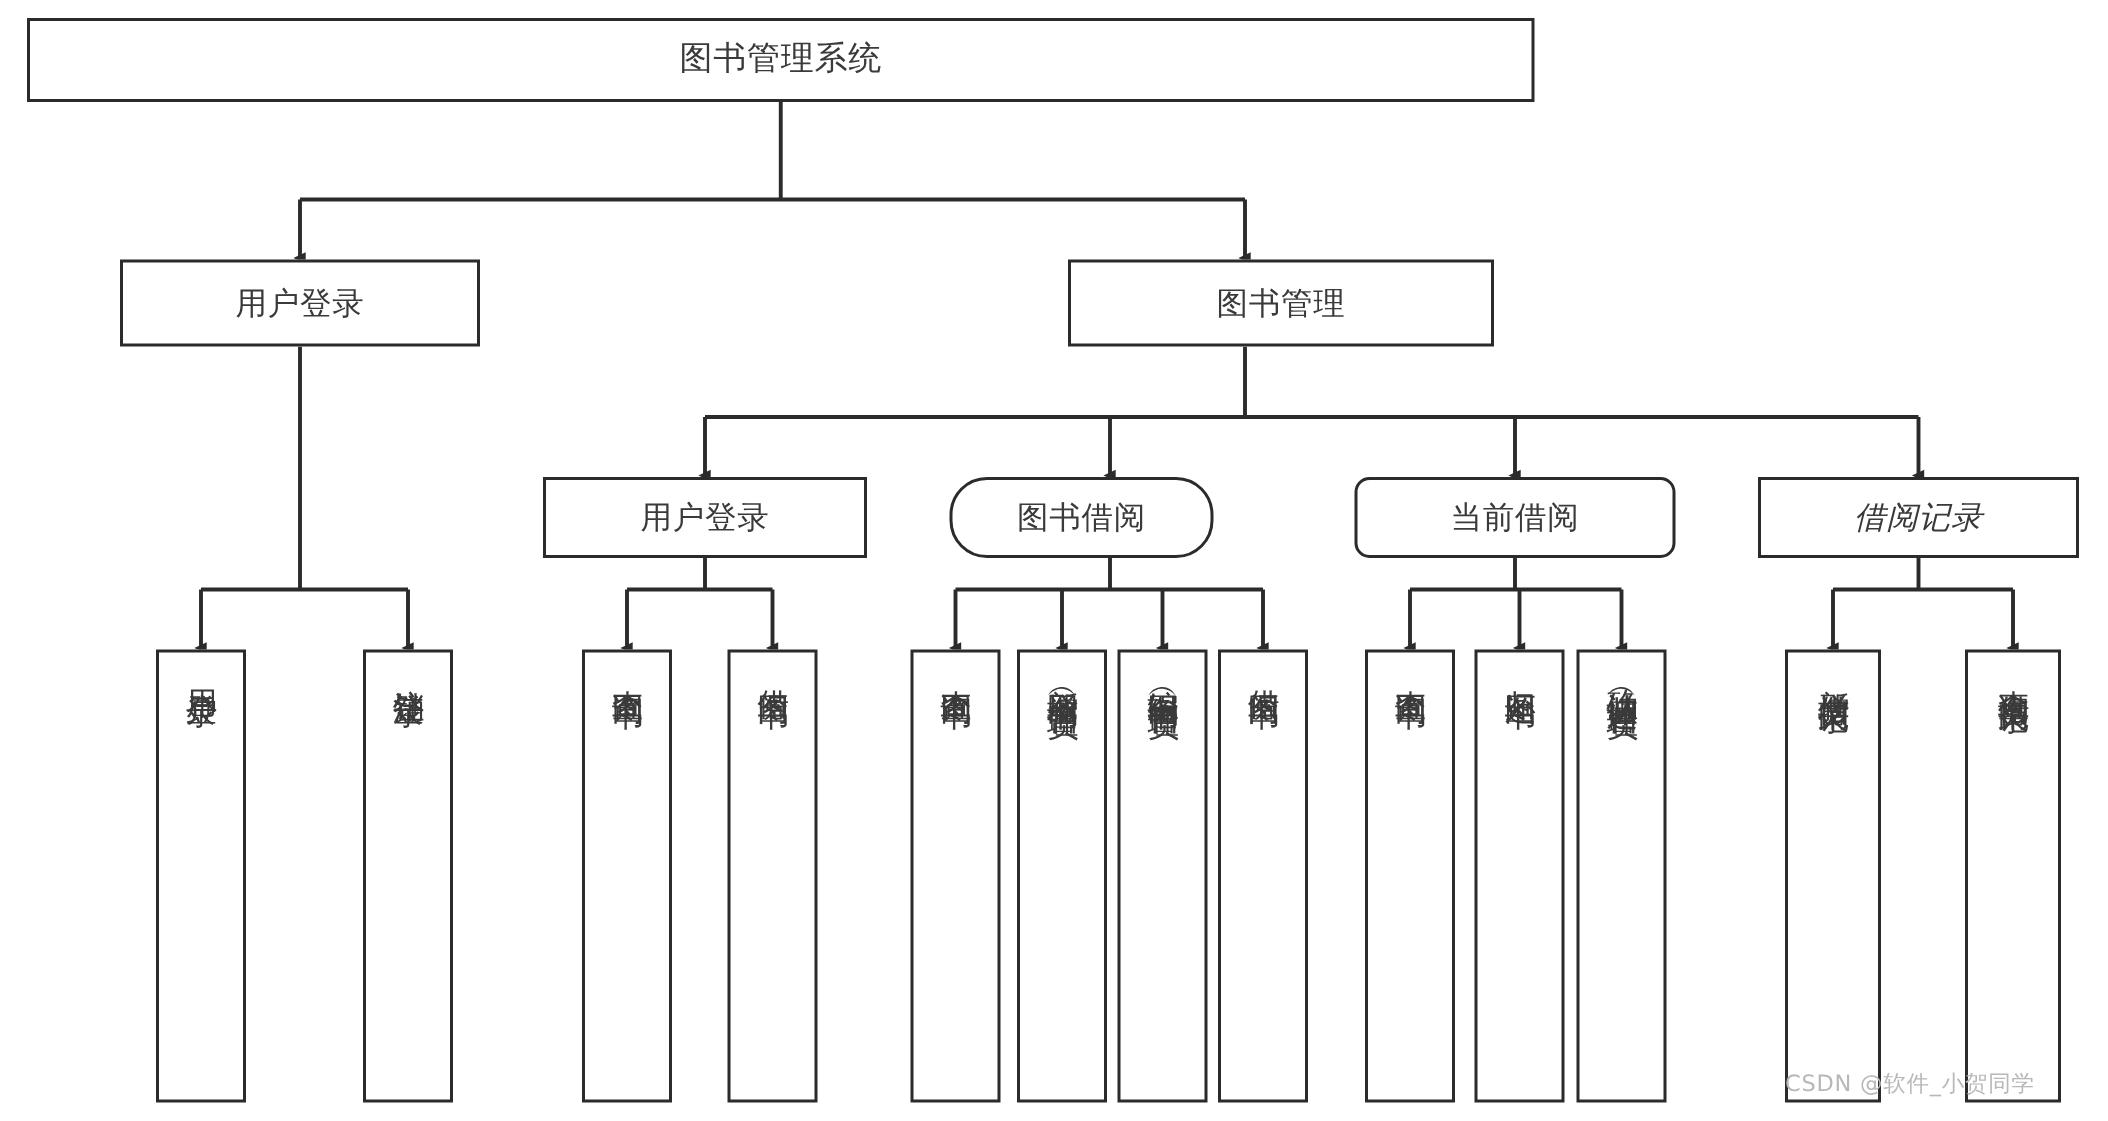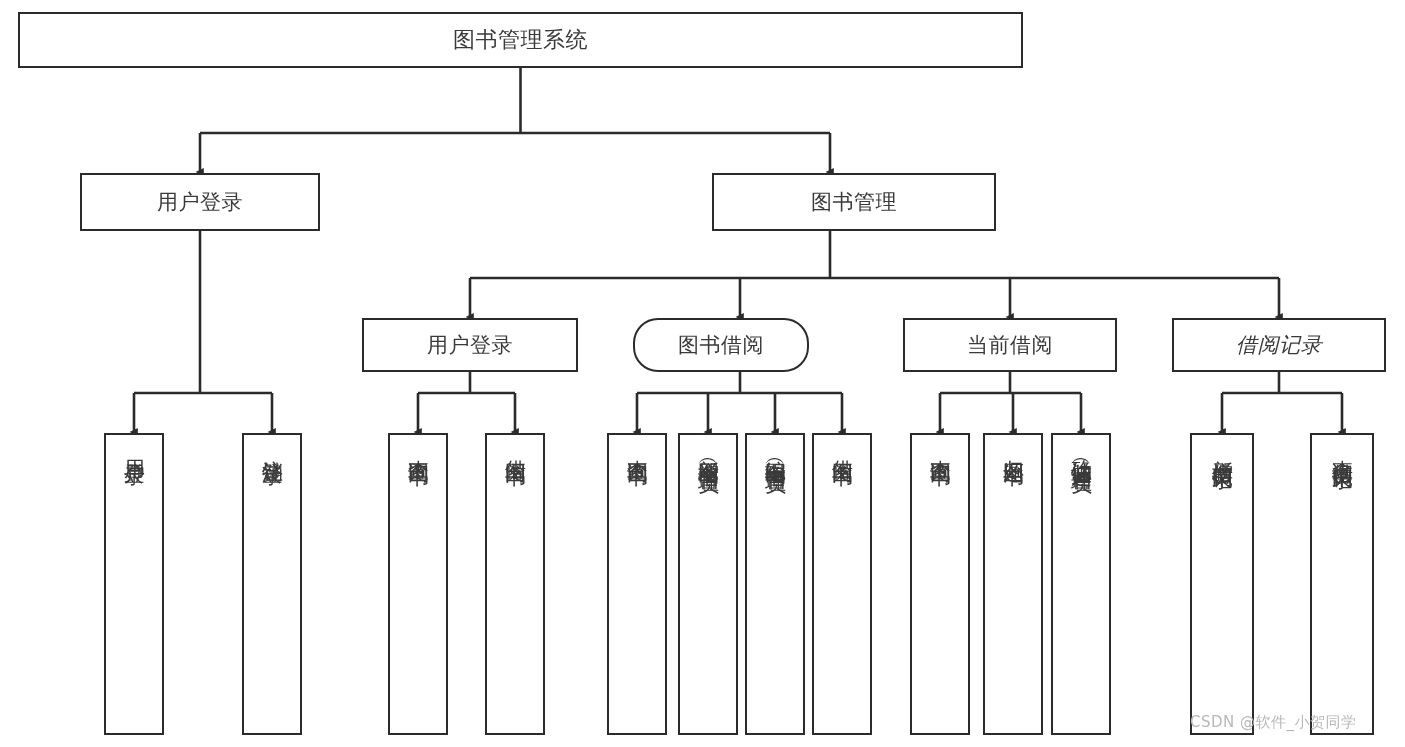--- a/index.html
+++ b/index.html
@@ -119,21 +119,21 @@
       </div>
       <div class="node " style="left: 712px; top: 173px; width: 284px; height: 58px;">
         <span class="node-label">图书管理</span>
       </div>
       <div class="node " style="left: 362px; top: 318px; width: 216px; height: 54px;">
         <span class="node-label">用户登录</span>
       </div>
       <div class="node " style="left: 633px; top: 318px; width: 176px; height: 54px; border-radius: 25px;">
         <span class="node-label">图书借阅</span>
       </div>
-      <div class="node " style="left: 903px; top: 318px; width: 214px; height: 54px;">
+      <div class="node " style="left: 903px; top: 318px; width: 214px; height: 54px; border-radius: 10px;">
         <span class="node-label">当前借阅</span>
       </div>
       <div class="node " style="left: 1172px; top: 318px; width: 214px; height: 54px; font-style: italic;">
         <span class="node-label">借阅记录</span>
       </div>
       <div class="node vertical" style="left: 104px; top: 433px; width: 60px; height: 302px;">
         <span class="node-label">用户登录</span>
       </div>
       <div class="node vertical" style="left: 242px; top: 433px; width: 60px; height: 302px;">
         <span class="node-label">注销登录</span>

